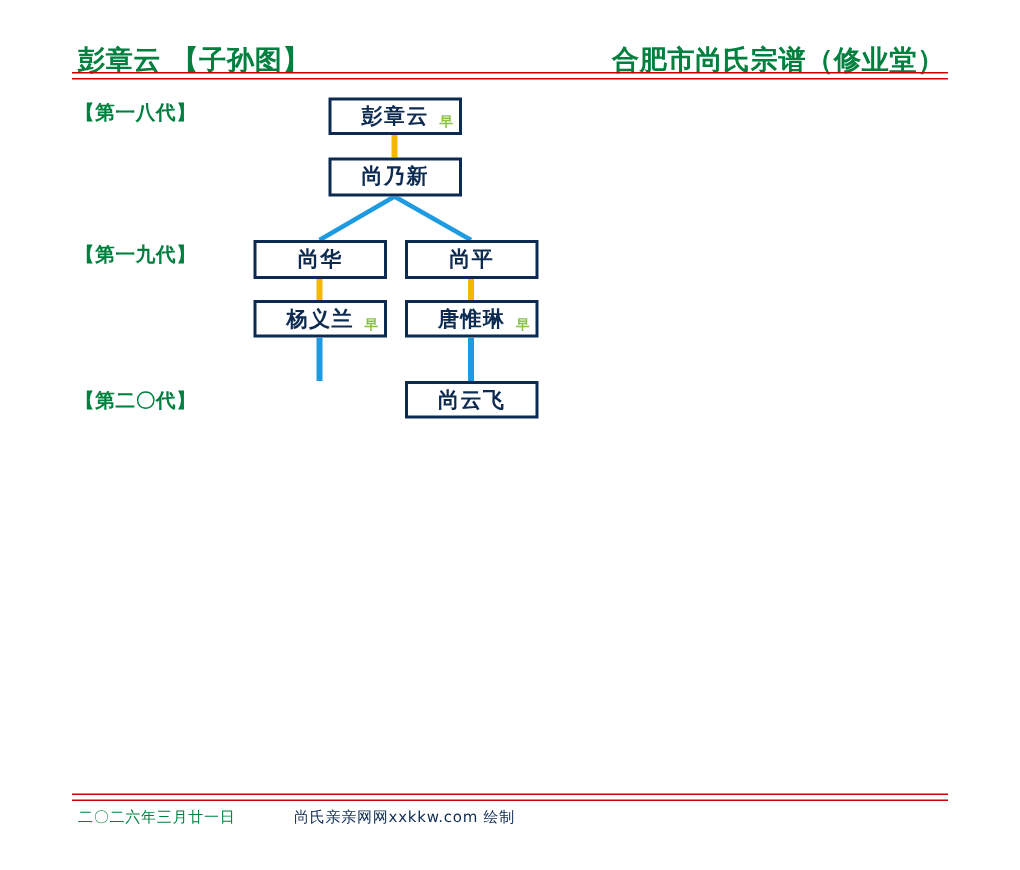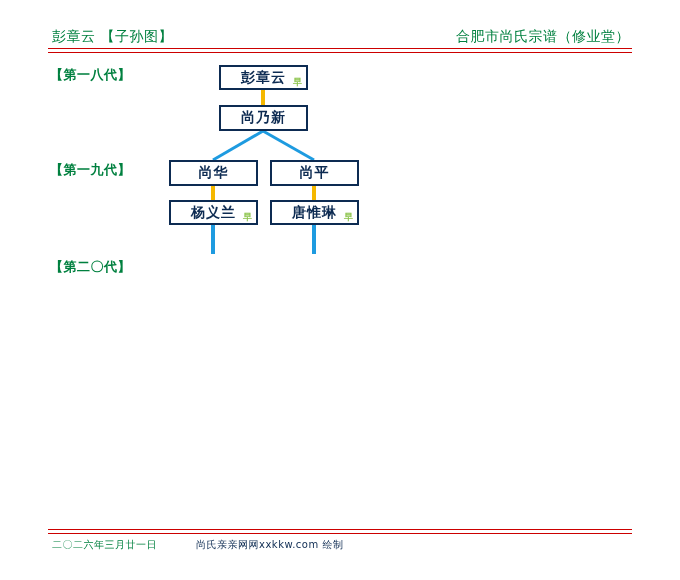--- a/index.html
+++ b/index.html
@@ -19,22 +19,22 @@
   #header-bar {
     position: absolute;
     left: 48px;
     top: 28px;
     width: 584px;
     height: 22px;
   }
   .header-text {
     position: absolute;
     top: 0;
-    font-size: 14px;
-    font-weight: normal;
+    font-size: 18px;
+    font-weight: bold;
     color: #00803f;
     white-space: nowrap;
     letter-spacing: 0.5px;
   }
   #header-left  { left: 4px; }
   #header-right { right: 2px; margin-left: 36px; }
 
   #header-rule {
     position: absolute;
     left: 48px;
@@ -175,18 +175,22 @@
     <span class="person-name">杨义兰</span>
     <span class="gender-mark">早</span>
   </div>
 
   <div class="person-box" style="left:270px; top:200px; width:89px; height:25px;">
     <span class="person-name">唐惟琳</span>
     <span class="gender-mark">早</span>
   </div>
 
 
+  <div class="person-box" style="left:270px; top:254px; width:89px; height:25px;">
+    <span class="person-name">尚云飞</span>
+    <span class="gender-mark"></span>
+  </div>
 
 </div>
 
 <div id="footer-rule"></div>
 <div class="footer-text" id="footer-date">二〇二六年三月廿一日</div>
 <div class="footer-text" id="footer-credit">尚氏亲亲网网xxkkw.com 绘制</div>
 
 </body></html>

